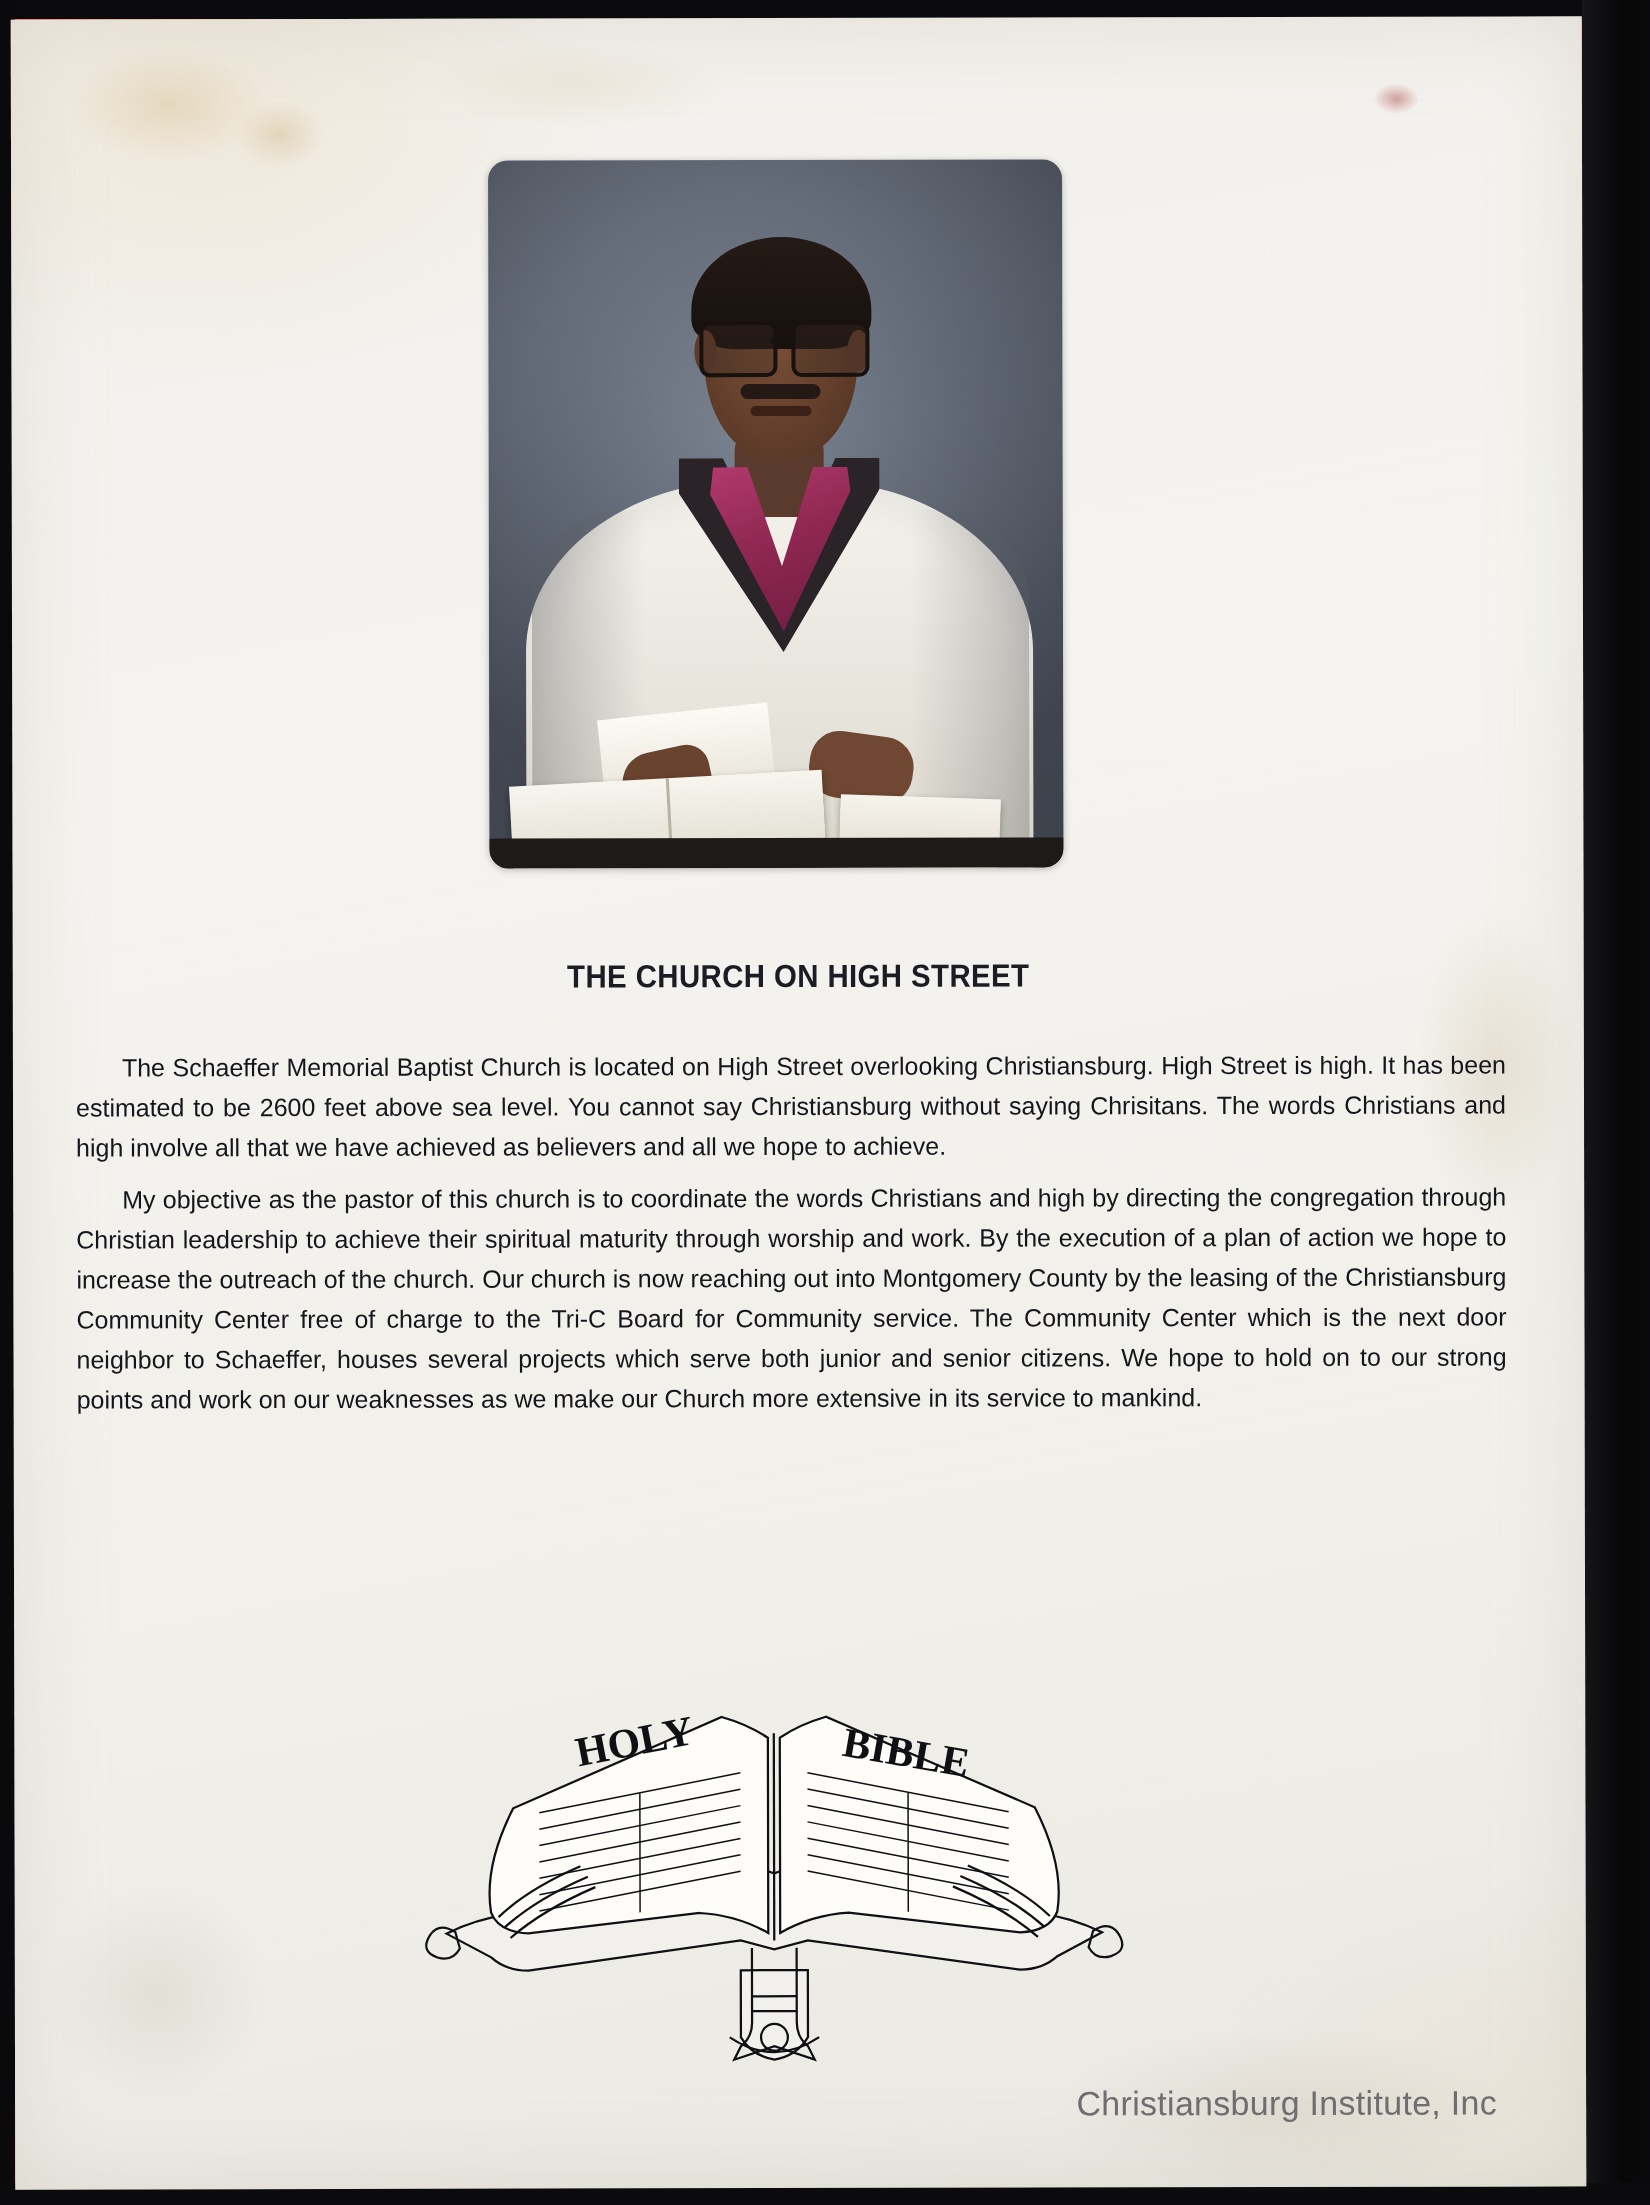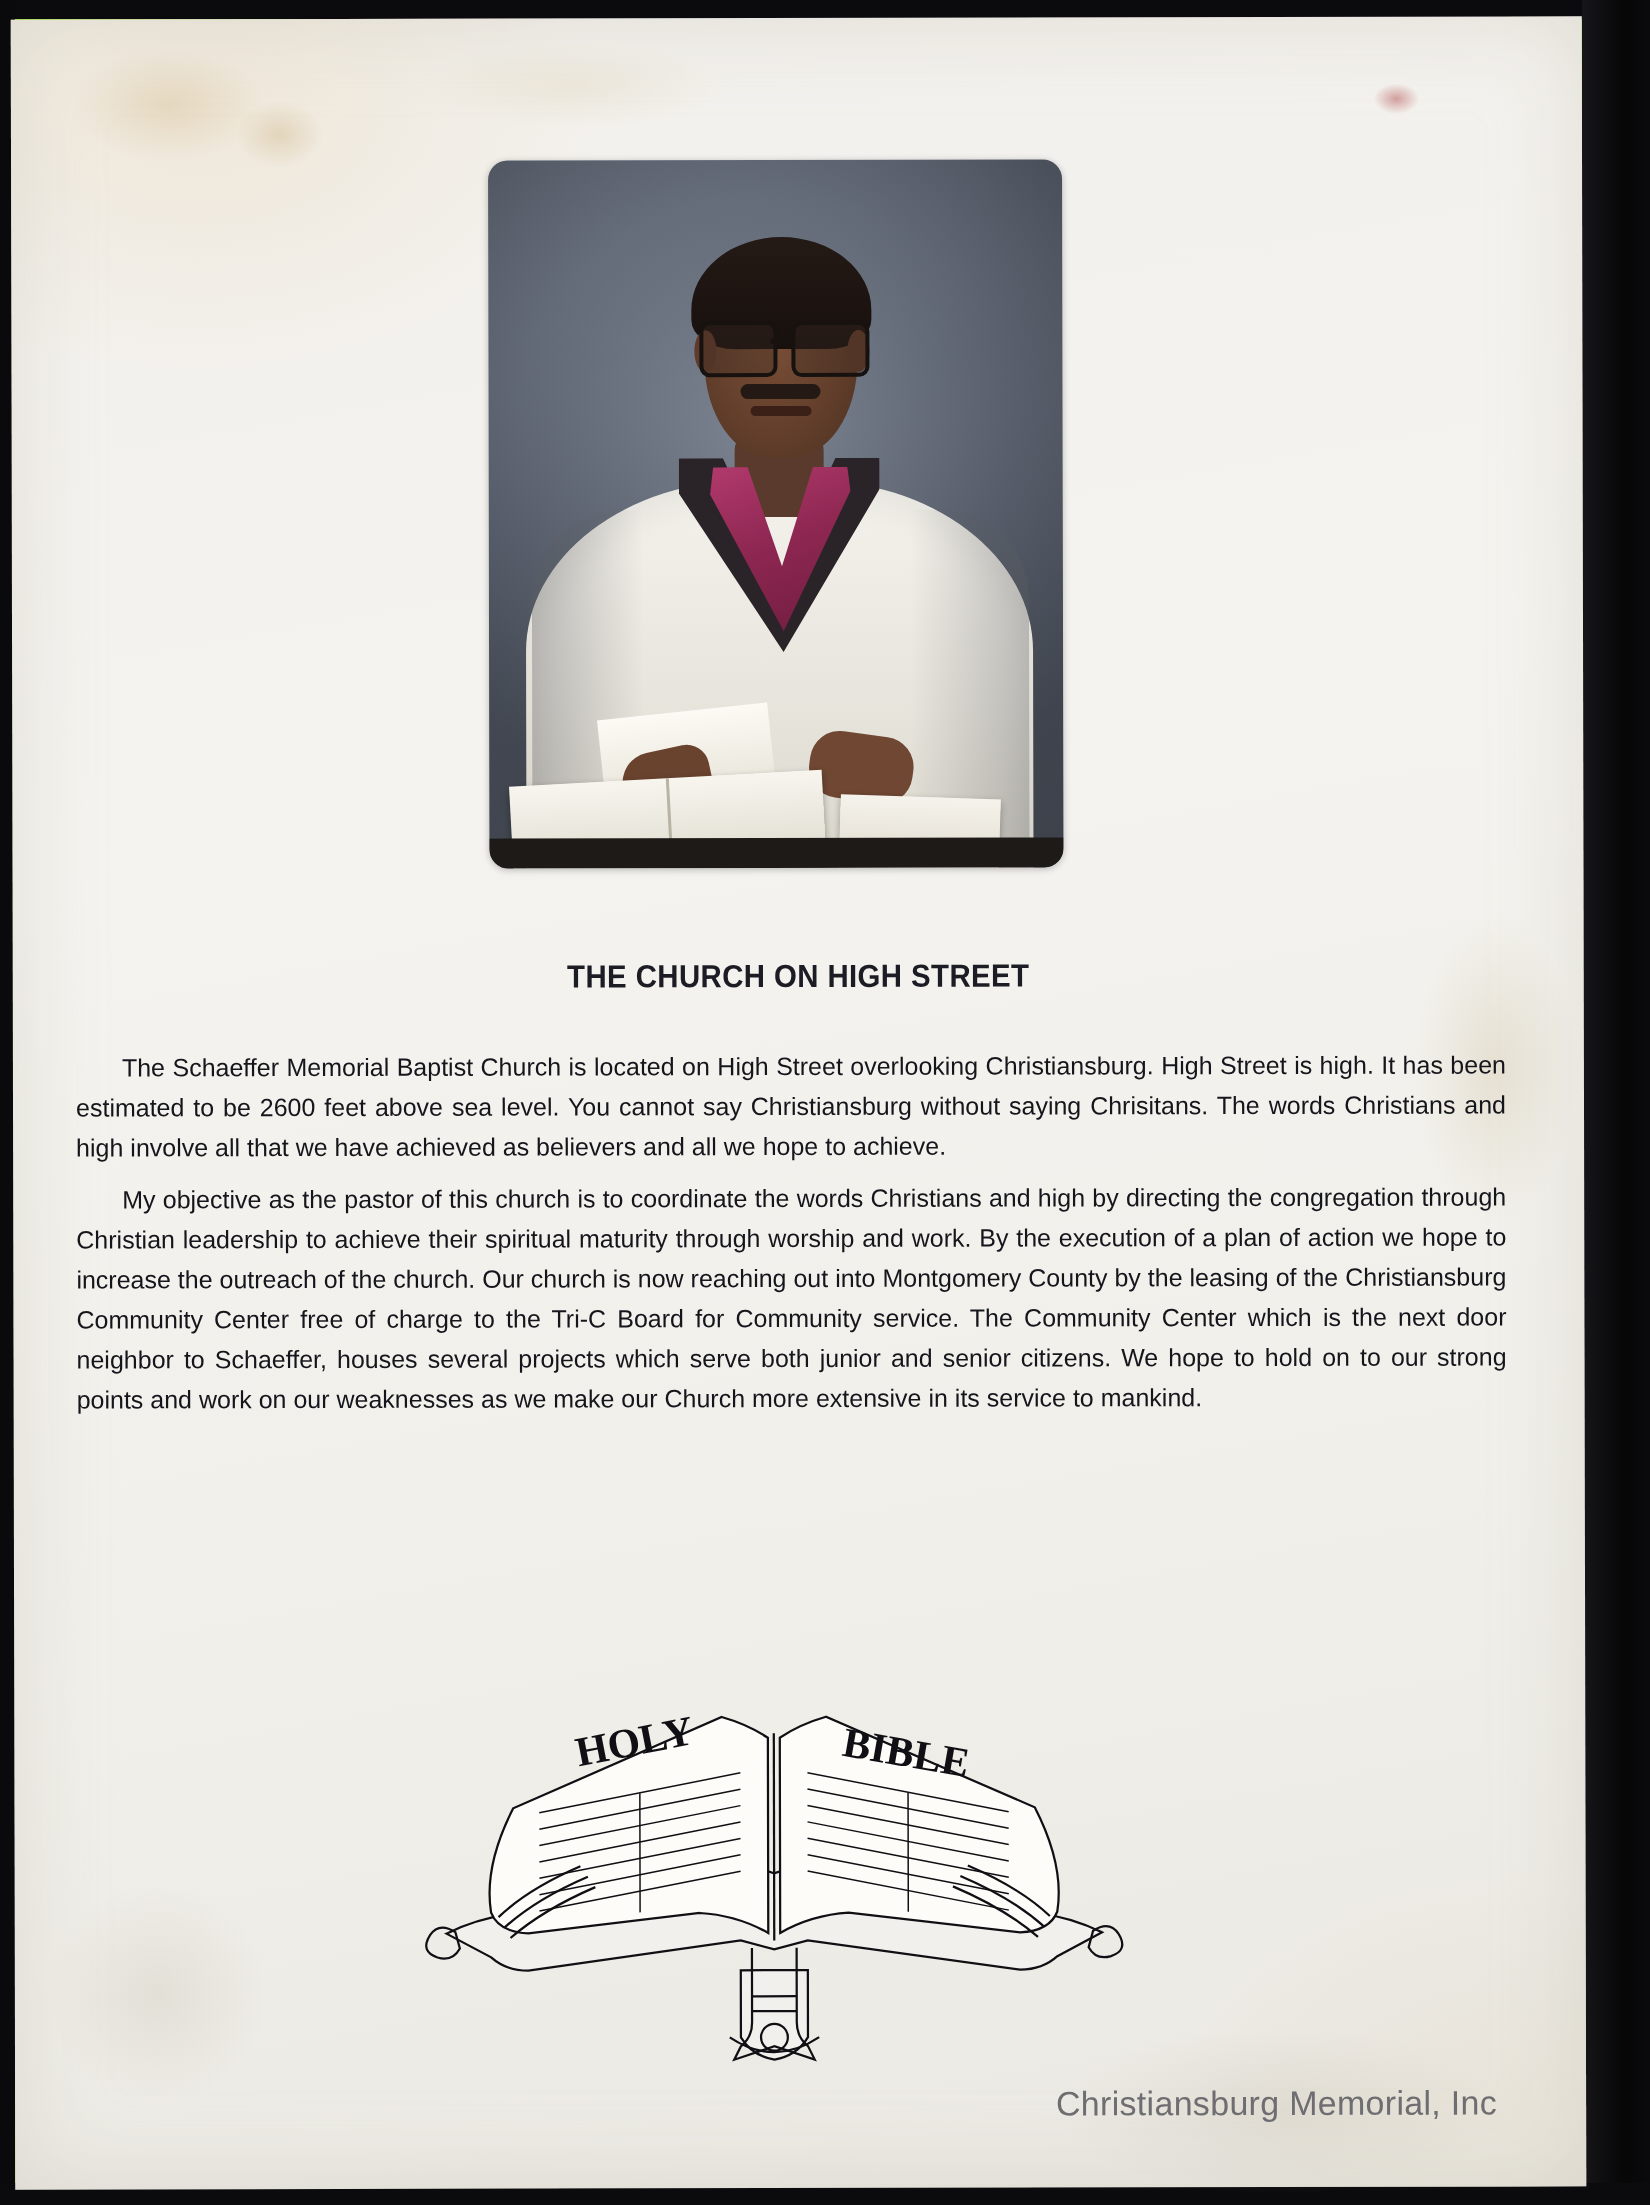--- a/index.html
+++ b/index.html
@@ -9,21 +9,21 @@
   }
   body {
     width: 1651px;
     height: 2205px;
     overflow: hidden;
   }
   .scan {
     position: relative;
     width: 1651px;
     height: 2205px;
-    background: #84cc16;
+    background: #ef4444;
   }
   
   .bed-left {
     position: absolute;
     left: 0; top: 0;
     width: 15px; height: 2205px;
     background: #0a0a0c;
   }
   .bed-right {
     position: absolute;
@@ -365,17 +365,17 @@
           <path d="M470 440 L470 540 Q470 560 455 572 L446 590 L500 572 L554 590 L545 572 Q530 560 530 540 L530 440"></path>
           <circle cx="500" cy="560" r="18"></circle>
         </g>
         <g font-family="Liberation Serif, serif" font-weight="bold" fill="#101014">
           <text x="238" y="196" font-size="56" transform="rotate(-11 238 196)">HOLY</text>
           <text x="590" y="182" font-size="56" transform="rotate(10 590 182)">BIBLE</text>
         </g>
       </svg>
     </div>
 
-    <div class="watermark">Christiansburg Memorial, Inc</div>
+    <div class="watermark">Christiansburg Institute, Inc</div>
 
   </div>
 </div>
 
 
 </body></html>

